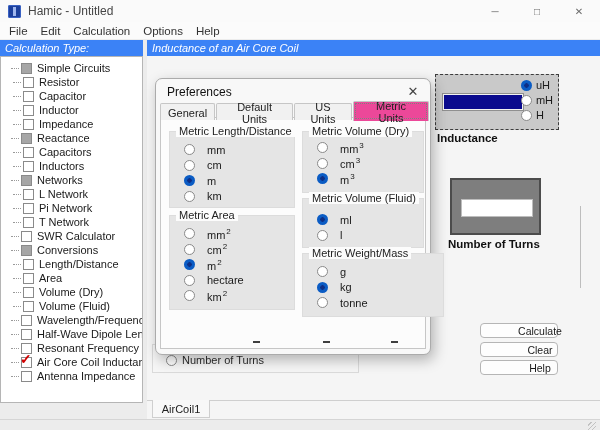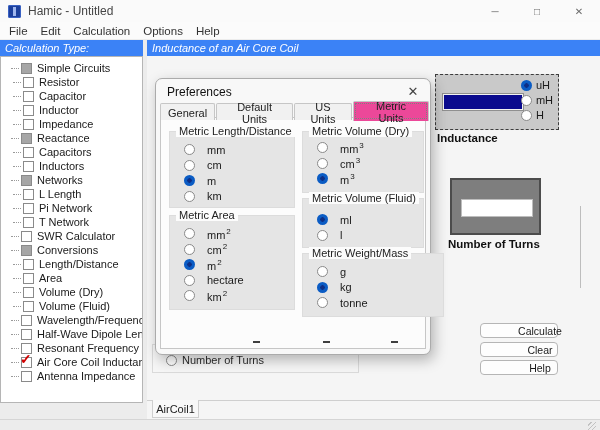--- a/index.html
+++ b/index.html
@@ -50,21 +50,21 @@
   .turns-box{position:absolute;left:450px;top:178px;width:91px;height:57px;background:#7e7e7e;
     border:2px solid #4c4c4c;box-sizing:border-box;}
   .turns-input{position:absolute;left:9px;top:19px;width:70px;height:16px;background:#fff;border:1px solid #bdbdbd;}
   .btn{position:absolute;left:480px;width:78px;height:15px;background:#fdfdfd;border:1px solid #b5b5b5;
     border-radius:4px;font-size:10.5px;display:flex;align-items:center;justify-content:center;box-sizing:border-box;color:#1a1a1a;padding-left:42px;}
   .behind-group{position:absolute;left:152px;top:344px;width:207px;height:29px;background:#f6f6f6;
     border:1px solid #dadada;box-sizing:border-box;}
   .behind-radio{position:absolute;left:13px;top:9px;display:flex;align-items:center;gap:5px;color:#2c2c2c;}
   
   .doc-tabline{position:absolute;left:147px;right:0;top:400px;border-top:1px solid #cfcfcf;}
-  .doc-tab{position:absolute;left:152px;top:400px;width:47px;height:18px;background:#f8f8f8;
+  .doc-tab{position:absolute;left:152px;top:400px;width:58px;height:18px;background:#f8f8f8;
     border:1px solid #cfcfcf;border-top:none;box-sizing:border-box;display:flex;align-items:center;justify-content:center;font-size:11px;color:#222;}
   .statusbar{position:absolute;left:0;right:0;top:419px;height:11px;background:#ececec;border-top:1px solid #d5d5d5;}
   .grip{position:absolute;right:4px;top:2px;width:8px;height:8px;
     background:repeating-linear-gradient(135deg,transparent 0 2px,#c2c2c2 2px 3px);}
   
   .dialog{position:absolute;left:155px;top:78px;width:276px;height:277px;background:#f8f8f8;
     border:1px solid #ababab;border-radius:7px;box-shadow:3px 5px 14px rgba(0,0,0,.28);box-sizing:border-box;}
   .dlg-title{position:absolute;left:11px;top:6px;font-size:12px;color:#111;}
   .dlg-close{position:absolute;right:9px;top:4px;font-size:13px;color:#444;width:16px;height:16px;
     display:flex;align-items:center;justify-content:center;}
@@ -155,21 +155,21 @@
       <span class="tree-label">Inductors</span>
     </div>
     <div class="tree-row lvl0">
       <span class="connector"></span>
       <span class="cb parent"></span>
       <span class="tree-label">Networks</span>
     </div>
     <div class="tree-row lvl1">
       <span class="connector"></span>
       <span class="cb"></span>
-      <span class="tree-label">L Length</span>
+      <span class="tree-label">L Network</span>
     </div>
     <div class="tree-row lvl1">
       <span class="connector"></span>
       <span class="cb"></span>
       <span class="tree-label">Pi Network</span>
     </div>
     <div class="tree-row lvl1">
       <span class="connector"></span>
       <span class="cb"></span>
       <span class="tree-label">T Network</span>

